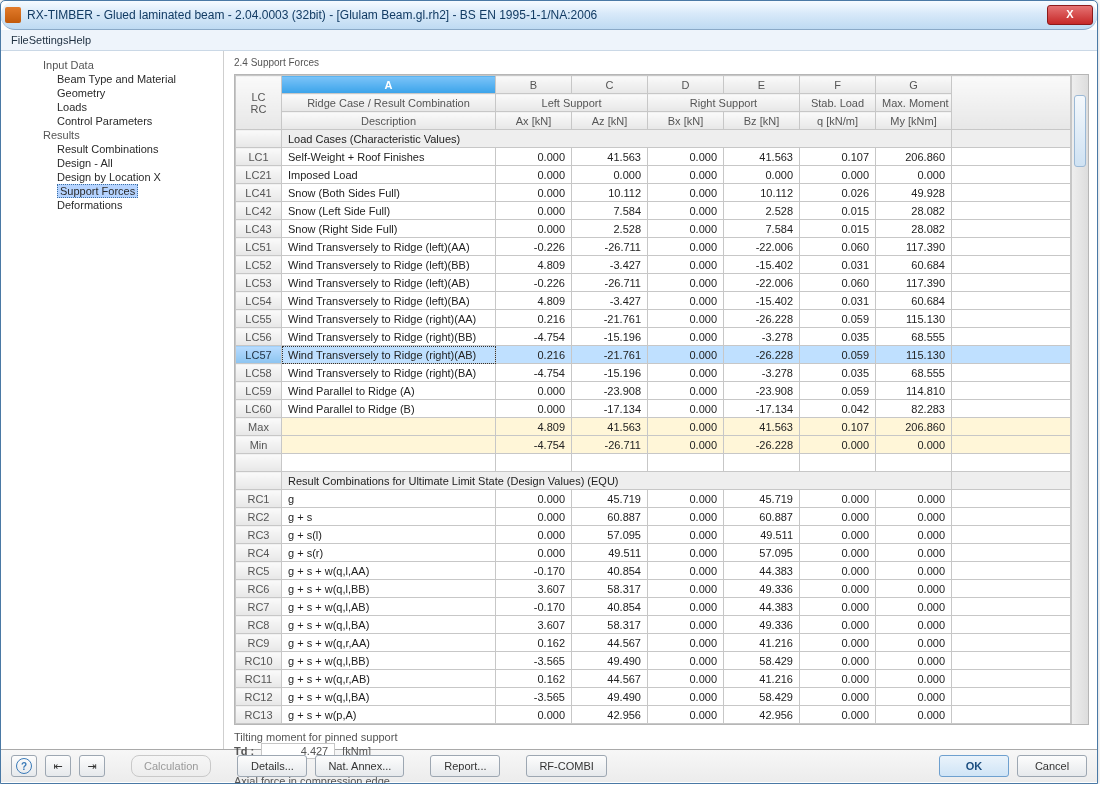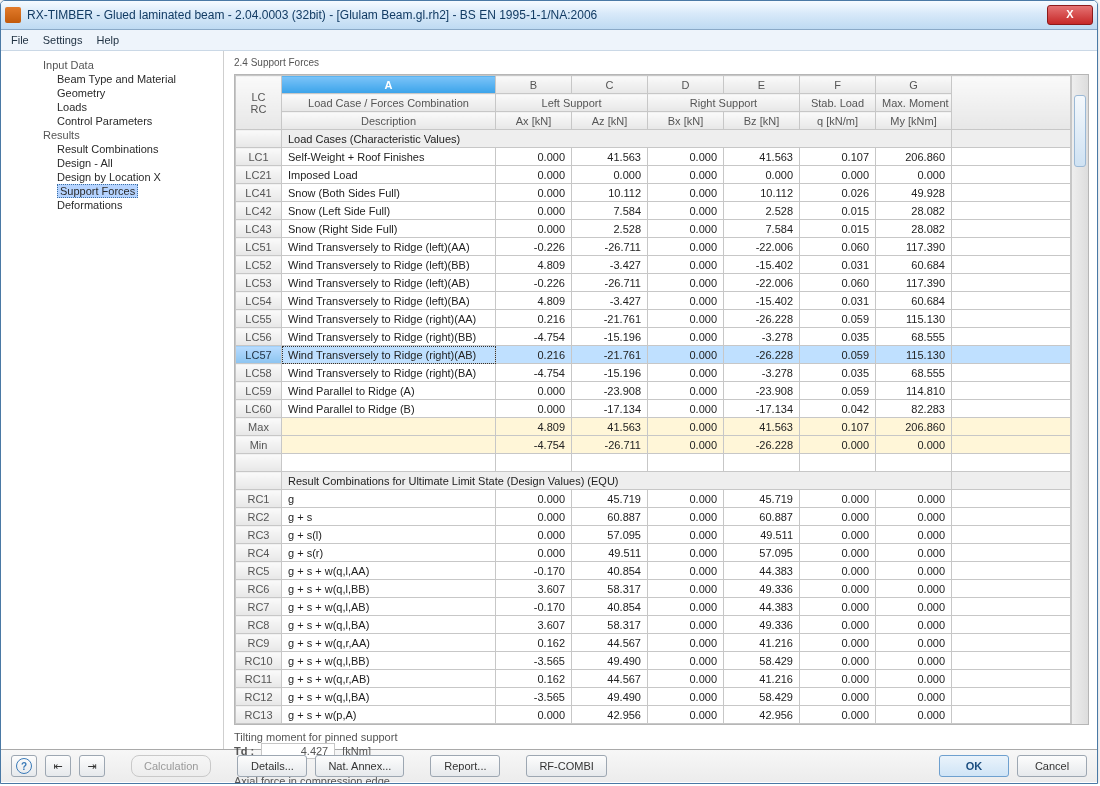--- a/index.html
+++ b/index.html
@@ -1,21 +1,21 @@
 <!DOCTYPE html>
 <html><head>
 <meta charset="utf-8">
 <style>
   html, body { margin: 0; padding: 0; font-family: "Segoe UI", Tahoma, sans-serif; font-size: 11px; color: #222; }
   .window { width: 1096px; height: 782px; margin: 0; border: 1px solid #4a79a5; border-radius: 5px 5px 0 0; overflow: hidden; background: #fff; position: relative; box-shadow: 0 0 4px rgba(0,0,0,.2); }
-  .titlebar { height: 28px; background: linear-gradient(#f6fbff,#d8e9f9 45%,#bedaf2); display: flex; align-items: center; padding: 0 4px; border-bottom: 1px solid #8aa9c7; }
+  .titlebar { height: 28px; background: linear-gradient(#f6fbff,#d8e9f9 45%,#bedaf2); display: flex; align-items: center; padding: 0 4px; border-bottom: 1px solid #8aa9c7; border-radius: 14px; }
   .titlebar .icon { width: 16px; height: 16px; margin-right: 6px; background: linear-gradient(#e27b2b,#c25a0b); border-radius: 2px; }
   .titlebar .title { flex: 1; color: #123b63; font-size: 12px; white-space: nowrap; overflow: hidden; }
   .titlebar .close { width: 44px; height: 18px; background: linear-gradient(#e57373,#c62828); border: 1px solid #8c1a1a; border-radius: 3px; color: #fff; text-align: center; line-height: 16px; font-weight: bold; margin-left: 4px; }
-  .menubar { height: 20px; background: #eef4fb; border-bottom: 1px solid #cad8e6; display: flex; align-items: center; gap: 14px; padding: 0 10px; color: #234; }
+  .menubar { height: 20px; background: #eef4fb; border-bottom: 1px solid #cad8e6; display: flex; align-items: center; padding: 0 10px; color: #234; }
   .menubar span { cursor: default; }
   .body { display: flex; height: 698px; }
   .nav { width: 180px; border-right: 1px solid #cfcfcf; padding: 6px 0 0 10px; background: #fff; margin-left: 32px; }
   .nav .group { color: #555; margin: 2px 0; }
   .nav .item { margin: 2px 0 2px 14px; color: #2a2a2a; white-space: nowrap; }
   .nav .item.sel span { background: #b6d4ff; border: 1px dotted #3a6ea5; padding: 0 2px; }
   .main { flex: 1; display: flex; flex-direction: column; padding: 4px 8px 0 10px; }
   .heading { color: #555; font-size: 10px; margin: 2px 0 6px 0; }
   .grid-wrap { flex: 1; border: 1px solid #b6b6b6; display: flex; position: relative; background: #f3f3f3; }
   .grid-scroll { flex: 1; overflow: hidden; position: relative; }
@@ -106,21 +106,21 @@
               <th class="sel">A</th>
               <th>B</th>
               <th>C</th>
               <th>D</th>
               <th>E</th>
               <th>F</th>
               <th>G</th>
               <th rowspan="3"></th>
             </tr>
             <tr>
-              <th>Load Case / Forces Combination</th>
+              <th>Ridge Case / Result Combination</th>
               <th colspan="2">Left Support</th>
               <th colspan="2">Right Support</th>
               <th>Stab. Load</th>
               <th>Max. Moment</th>
             </tr>
             <tr>
               <th>Description</th>
               <th>Ax [kN]</th>
               <th>Az [kN]</th>
               <th>Bx [kN]</th>

